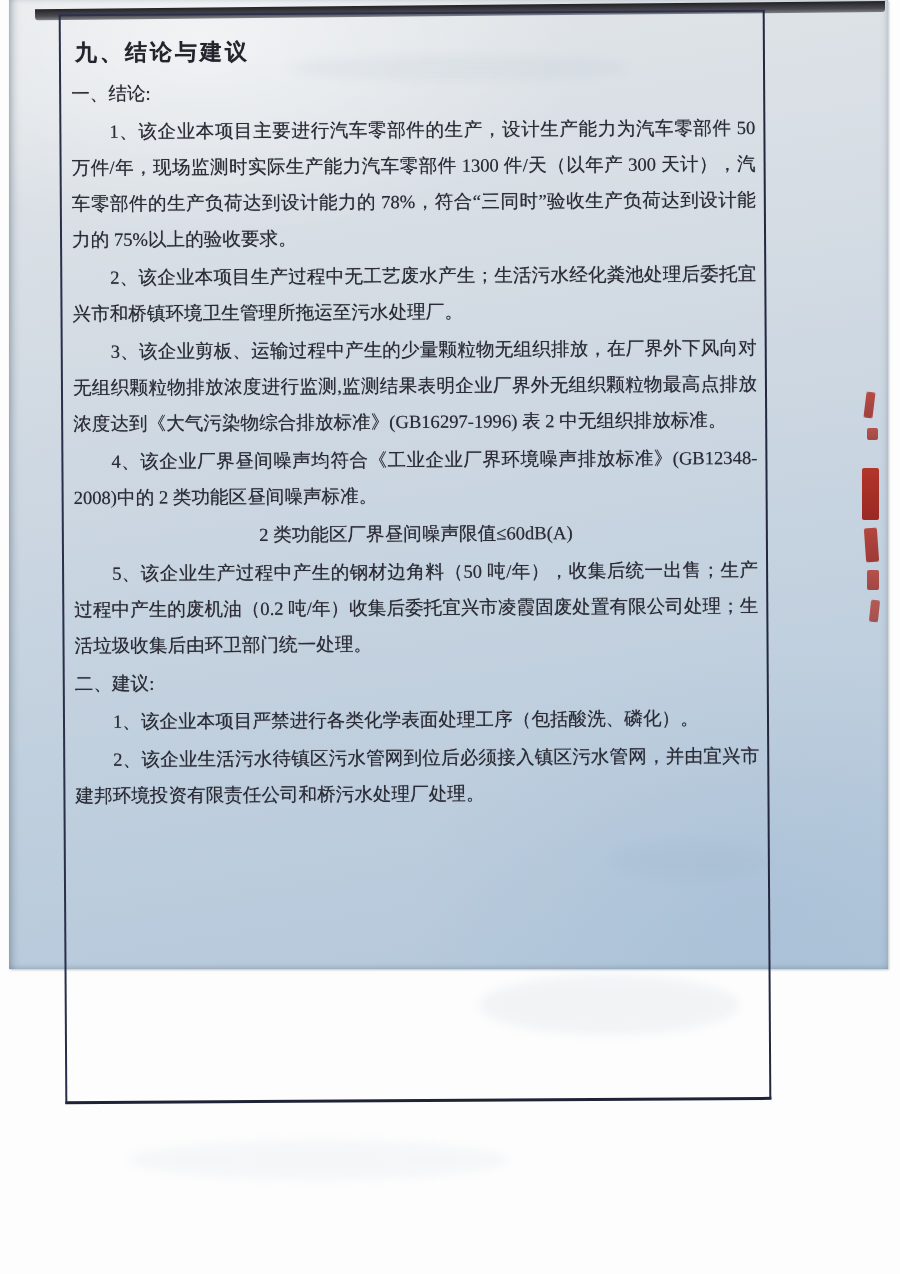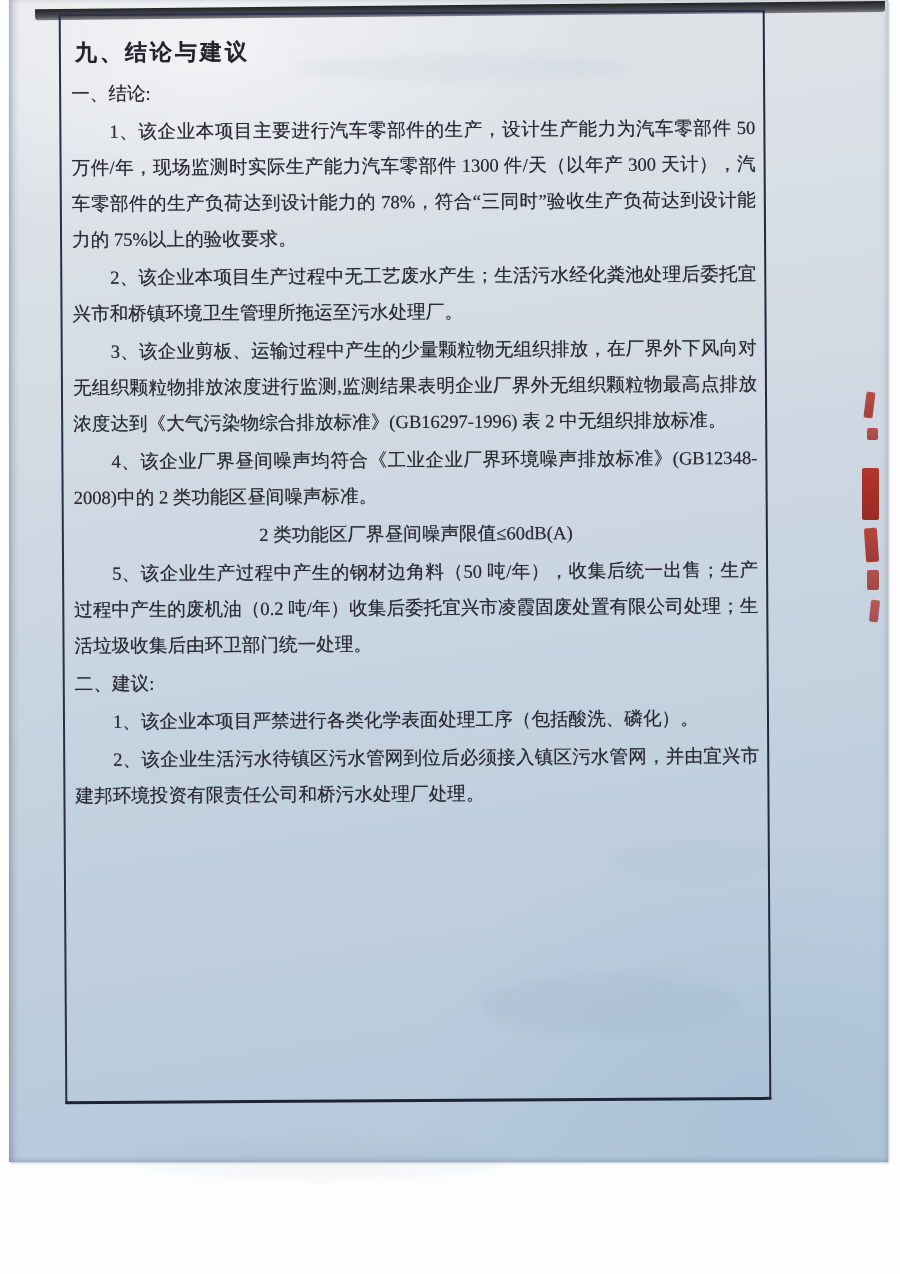--- a/index.html
+++ b/index.html
@@ -11,21 +11,21 @@
   }
   .photo {
     position: relative;
     width: 900px; height: 1274px;
     background: #fdfdfd;
   }
   
   .paper {
     position: absolute;
     left: 9px; top: 0;
-    width: 879px; height: 1162px;
+    width: 879px; height: 969px;
     background:
       radial-gradient(ellipse 620px 320px at 22% 4%, rgba(255,255,255,.55), rgba(255,255,255,0) 62%),
       radial-gradient(ellipse 500px 400px at 85% 95%, rgba(120,160,200,.18), rgba(120,160,200,0) 70%),
       linear-gradient(171deg, #e3e6e9 0%, #d6dde4 28%, #c6d3e0 58%, #b3c7da 100%);
     box-shadow:
       inset 7px 0 9px -5px rgba(85,100,115,.55),
       inset -4px 0 7px -4px rgba(110,128,145,.45),
       inset 0 -4px 6px -4px rgba(110,128,145,.45),
       1px 1px 2px rgba(130,140,150,.5);
   }

